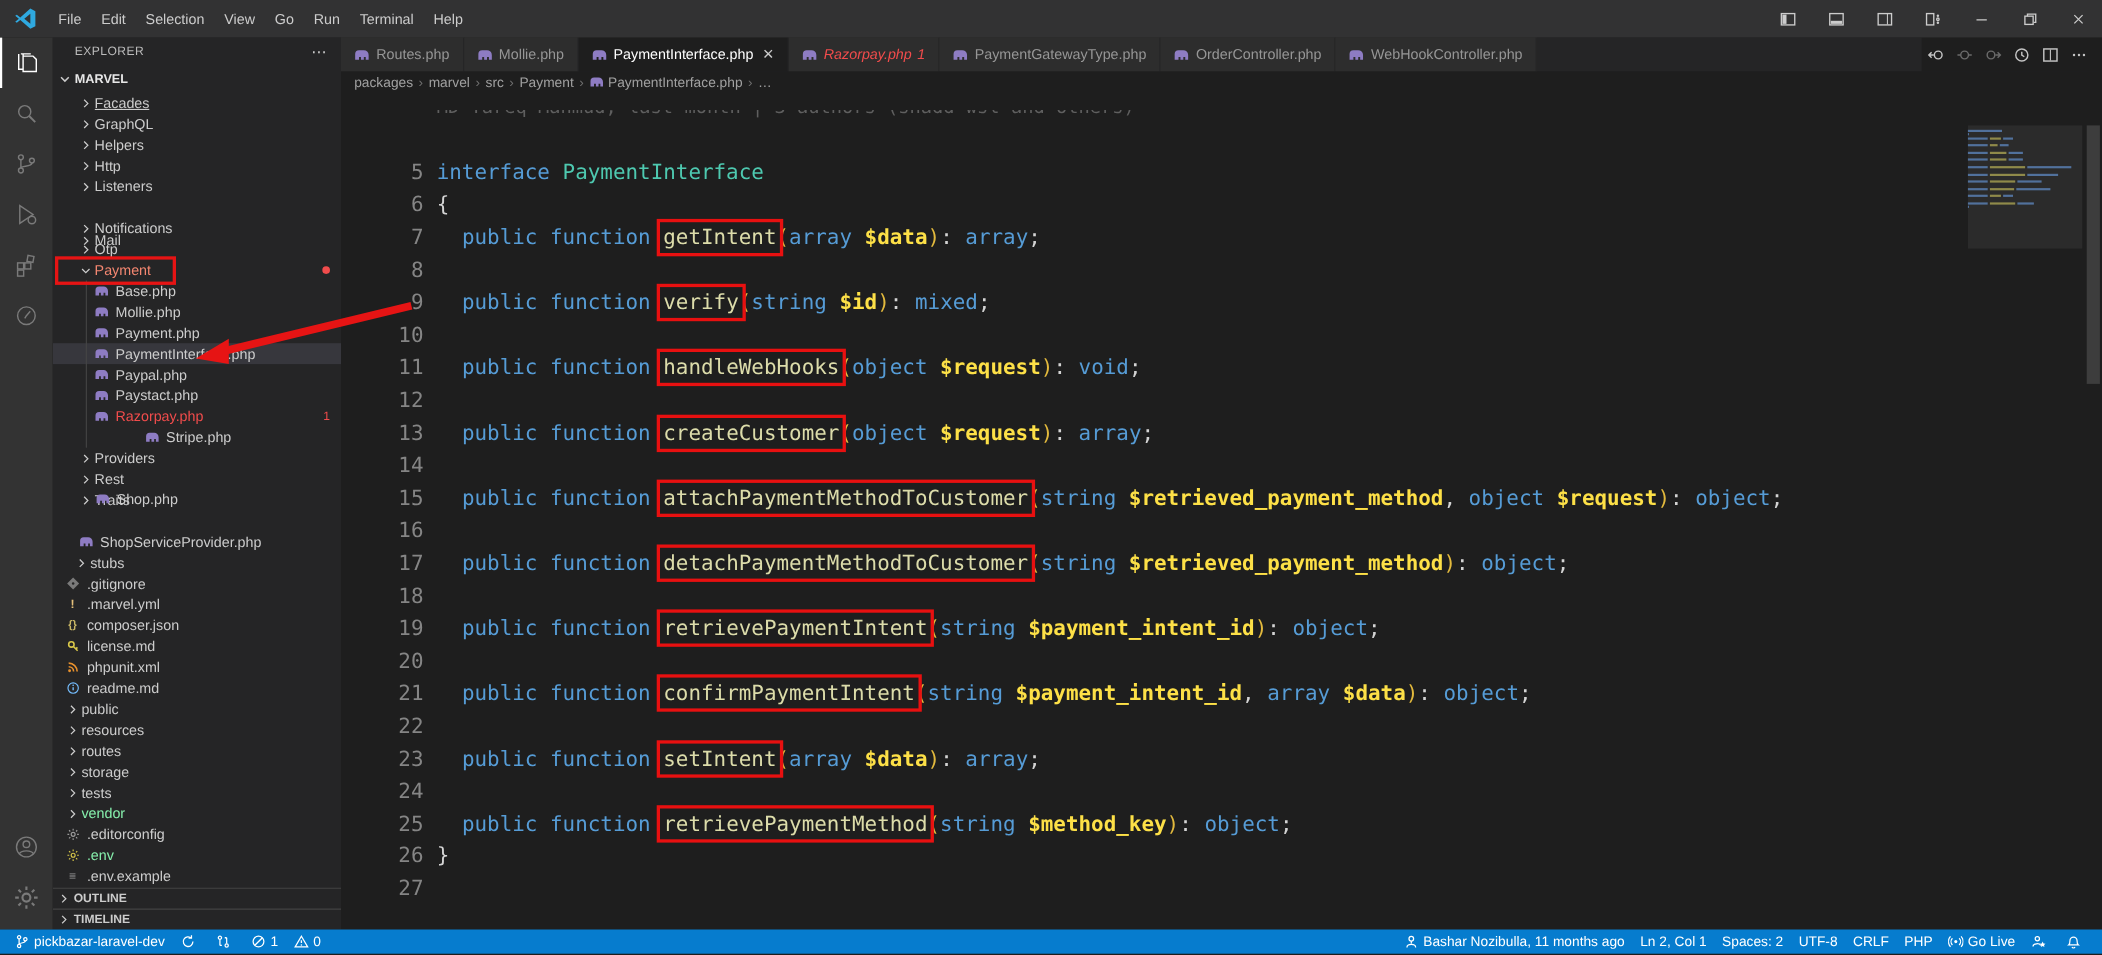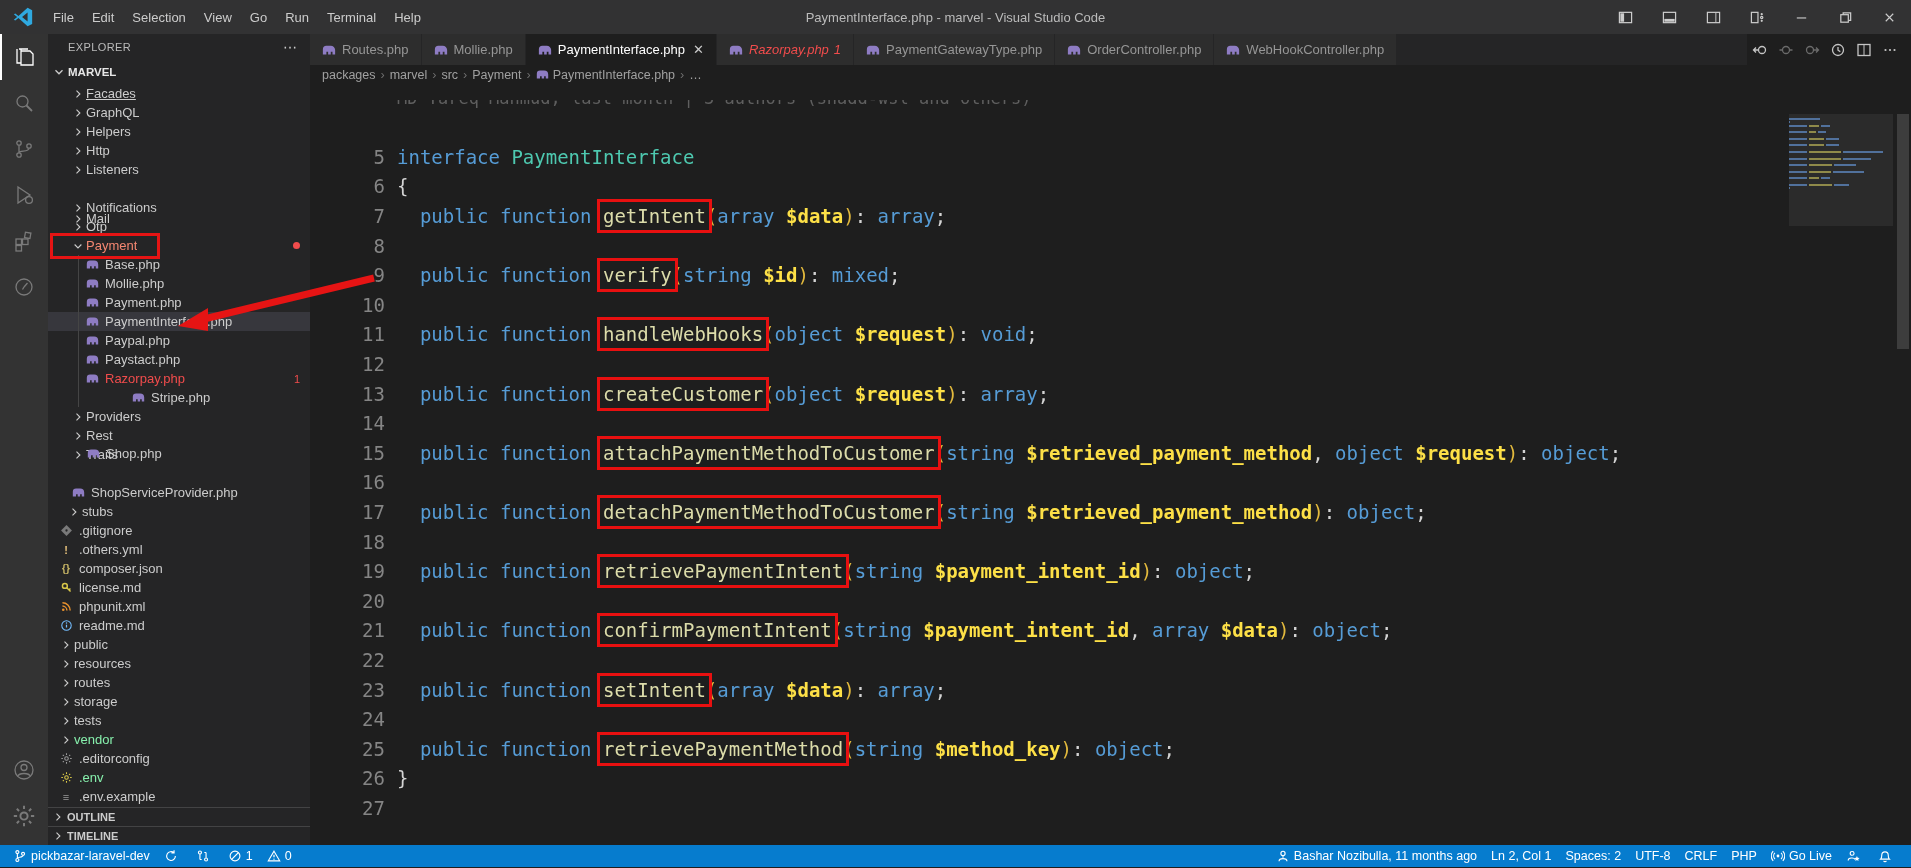--- a/index.html
+++ b/index.html
@@ -120,21 +120,20 @@
     <div id="menus">
         <span>File</span>
         <span>Edit</span>
         <span>Selection</span>
         <span>View</span>
         <span>Go</span>
         <span>Run</span>
         <span>Terminal</span>
         <span>Help</span>
       </div>
-    <div id="win-title">PaymentInterface.php - marvel - Visual Studio Code</div>
     <div id="titlebar-right">
         <div class="tb-icon">
           <svg viewBox="0 0 16 16">
             <rect x="1.5" y="2.5" width="13" height="11" fill="none" stroke="currentColor" stroke-width="1.3"></rect>
             <rect x="2.5" y="3.5" width="4" height="9" fill="currentColor"></rect>
           </svg>
         </div>
         <div class="tb-icon">
           <svg viewBox="0 0 16 16">
             <rect x="1.5" y="2.5" width="13" height="11" fill="none" stroke="currentColor" stroke-width="1.3"></rect>
@@ -484,21 +483,21 @@
               </svg>
             </span>
             <span class="lbl">.gitignore</span>
           </span>
         </div>
         <div class="tree-row" style="top: 456px; padding-left: 10px;">
           <span style="display: inline-flex; align-items: center;">
             <span class="ficon">
               <b style="color:#e5c07b">!</b>
             </span>
-            <span class="lbl">.others.yml</span>
+            <span class="lbl">.marvel.yml</span>
           </span>
         </div>
         <div class="tree-row" style="top: 475px; padding-left: 10px;">
           <span style="display: inline-flex; align-items: center;">
             <span class="ficon">
               <b style="color:#cbb967;font-size:10px">{}</b>
             </span>
             <span class="lbl">composer.json</span>
           </span>
         </div>

